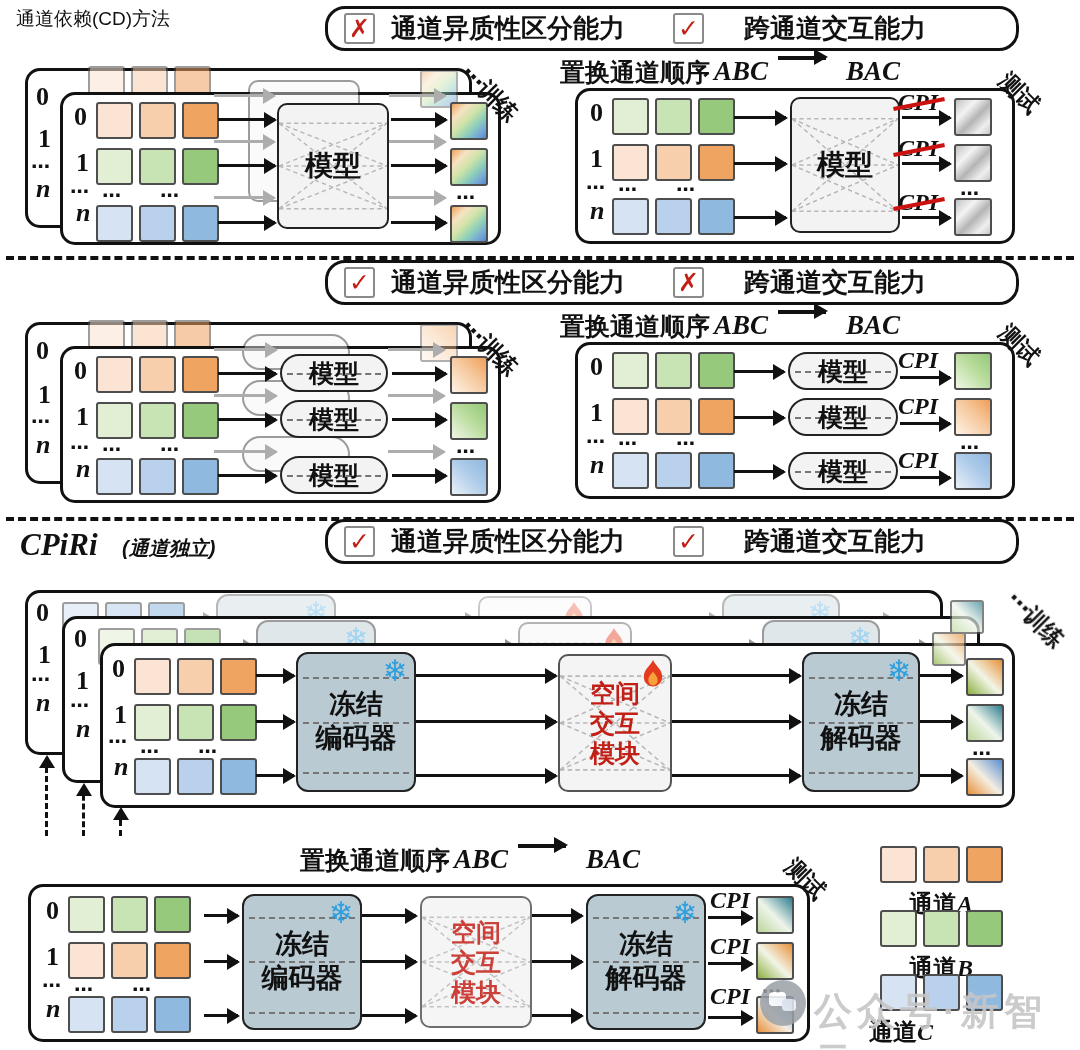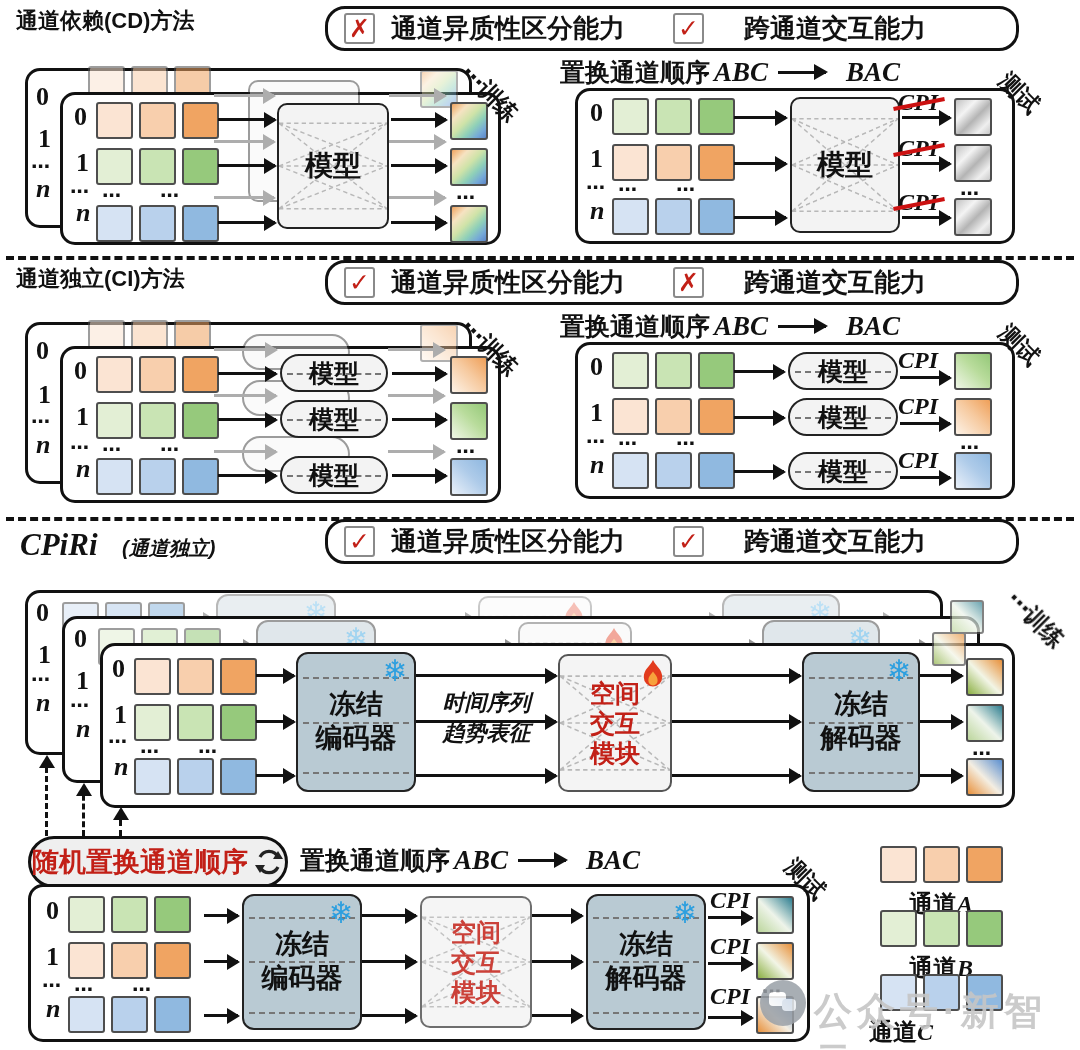--- a/index.html
+++ b/index.html
@@ -47,23 +47,23 @@
   .mark{display:inline-flex;width:27px;height:27px;border:2px solid #8a8a8a;border-radius:3px;align-items:center;
     justify-content:center;color:var(--red);font-size:25px;font-weight:bold;background:#fff;flex:0 0 auto}
   .cpi{position:absolute;font-family:"Liberation Serif","DejaVu Serif",serif;font-weight:bold;font-style:italic;
     font-size:24px;line-height:1}
   .cpi.struck::after{content:"";position:absolute;left:-5px;right:-7px;top:52%;height:3.5px;background:#cc1111;
     transform:rotate(-11deg)}
   .dashup{position:absolute;border-left:3px dashed #111}
   .dashup::before{content:"";position:absolute;top:-3px;left:-9.5px;width:0;height:0;
     border-left:8px solid transparent;border-right:8px solid transparent;border-bottom:13px solid #111}
   .sep{position:absolute;left:6px;right:6px;border-top:4px dashed #111}
-  .stitle{position:absolute;font-weight:bold;font-size:22px;line-height:1.2}
+  .stitle{position:absolute;font-weight:normal;font-size:19px;line-height:1.2}
   .serifbi{font-family:"Liberation Serif","DejaVu Serif",serif;font-style:italic;font-weight:bold}
-  .heading{position:absolute;font-weight:bold;font-size:25px;white-space:nowrap;display:flex;align-items:center}
+  .heading{position:absolute;font-weight:bold;font-size:25px;white-space:nowrap;display:flex;align-items:flex-start}
   .heading .ltr{font-family:"Liberation Serif","DejaVu Serif",serif;font-style:italic;font-size:27px;margin-left:4px}
   .har{display:inline-block;position:relative;width:48px;height:3.5px;background:#111;margin:0 16px 0 10px}
   .har::after{content:"";position:absolute;right:-2px;top:-7px;width:0;height:0;
     border-left:14px solid #111;border-top:8.5px solid transparent;border-bottom:8.5px solid transparent}
   .ghost{opacity:.45}.ghost2{opacity:.32}.g55{opacity:.55}.g70{opacity:.7}
   .snow{position:absolute;color:var(--snow);font-size:30px;line-height:1;font-weight:normal}
   .shufflebox{position:absolute;background:#efefef;border:3px solid #111;border-radius:26px;display:flex;
     align-items:center;justify-content:center;gap:6px;box-sizing:border-box}
   .shufflebox .txt{color:var(--red);font-weight:bold;font-size:27px}
   .wm-text{position:absolute;color:var(--watermark);font-size:38px;letter-spacing:5px;font-weight:bold;opacity:.9;z-index:60}
@@ -222,21 +222,20 @@
   <div class="cpi struck" style="left:898px;top:136px">CPI</div>
   <div class="cpi struck" style="left:898px;top:190px">CPI</div>
   <div class="gsq grad-gray" style="left:954px;top:98px"></div>
   <div class="gsq grad-gray" style="left:954px;top:144px"></div>
   <div class="gsq grad-gray" style="left:954px;top:198px"></div>
   <div class="dots" style="left:960px;top:184px">⋯</div>
   <div class="rot" style="left:1014px;top:66px"><span>测试</span></div>
 
   <div class="sep" style="top:256px"></div>
 
-  <div class="stitle" style="left:16px;top:266px">通道独立(CI)方法</div>
   <div class="badge" style="left:325px;top:260px;width:694px;height:45px;padding:0 16px">
     <span class="mark">✓</span>
     <span style="margin-left:16px">通道异质性区分能力</span>
     <span class="mark" style="margin-left:48px">✗</span>
     <span style="margin-left:40px">跨通道交互能力</span>
   </div>
 
   <div class="card" style="left:25px;top:322px;width:447px;height:162px"></div>
   <div class="lab" style="left:36px;top:338px">0</div>
   <div class="lab" style="left:38px;top:382px">1</div>
@@ -466,23 +465,20 @@
     <div class="dline" style="top:17%"></div>
     <div class="dline" style="top:50%"></div>
     <div class="dline" style="top:87%"></div>
     <span class="snow" style="top:2px;right:6px">❄</span>
     <span style="position:relative">冻结</span>
     <span style="position:relative">编码器</span>
   </div>
   <div class="ar" style="left:416px;top:674px;width:140px"></div>
   <div class="ar" style="left:416px;top:720px;width:140px"></div>
   <div class="ar" style="left:416px;top:774px;width:140px"></div>
-  <div class="tlabel" style="left:424px;top:688px;width:125px">
-    <span>时间序列</span><br><span>趋势表征</span>
-  </div>
   <div class="module" style="left:558px;top:654px;width:114px;height:138px">
     <svg class="xsvg" preserveAspectRatio="none">
         <use href="#xl"></use>
       </svg>
     <svg style="position:absolute;top:4px;right:5px;width:24px;height:30px">
         <use href="#fire"></use>
       </svg>
     <span style="position:relative">空间</span>
     <span style="position:relative">交互</span>
     <span style="position:relative">模块</span>
@@ -505,26 +501,20 @@
   <div class="gsq grad-gt" style="left:966px;top:704px"></div>
   <div class="gsq grad-ob" style="left:966px;top:758px"></div>
   <div class="dots" style="left:972px;top:744px">⋯</div>
   <div class="rot" style="left:1022px;top:584px">
     <span>⋯</span><span>训练</span>
   </div>
 
   <div class="dashup" style="left:45px;top:758px;height:78px"></div>
   <div class="dashup" style="left:82px;top:786px;height:50px"></div>
   <div class="dashup" style="left:119px;top:810px;height:26px"></div>
-  <div class="shufflebox" style="left:28px;top:836px;width:260px;height:52px">
-    <span class="txt">随机置换通道顺序</span>
-    <svg style="width:30px;height:30px">
-        <use href="#shuf"></use>
-      </svg>
-  </div>
 
   <div class="heading" style="left:300px;top:844px">
     <span>置换通道顺序</span>
       <span class="ltr">ABC</span>
     <span class="har"></span>
     <span class="ltr">BAC</span>
   </div>
   <div class="card" style="left:28px;top:884px;width:782px;height:158px"></div>
   <div class="lab" style="left:46px;top:898px">0</div>
   <div class="lab" style="left:46px;top:944px">1</div>

